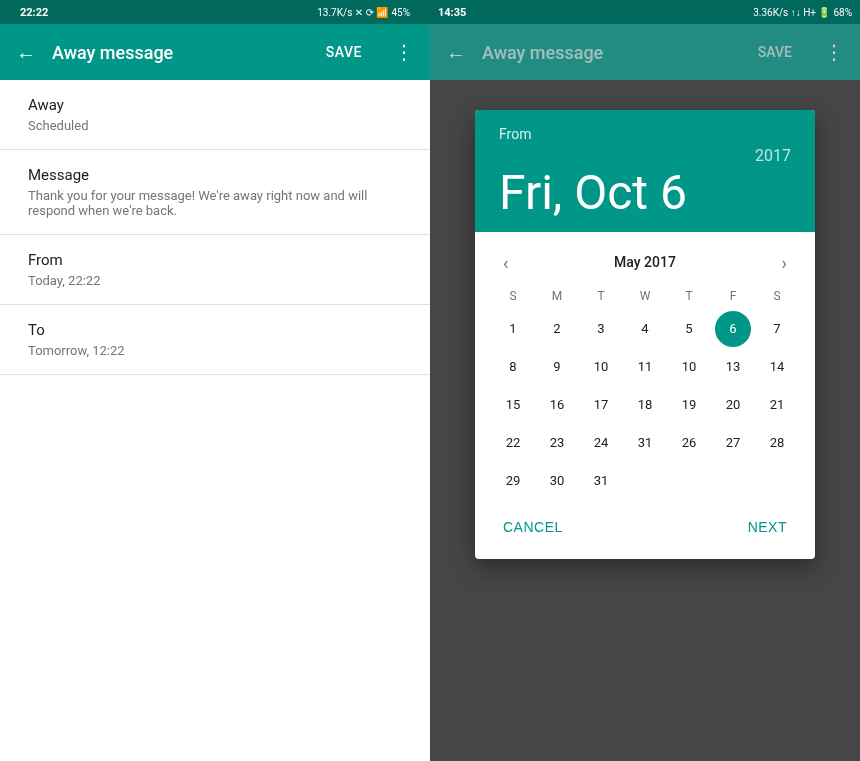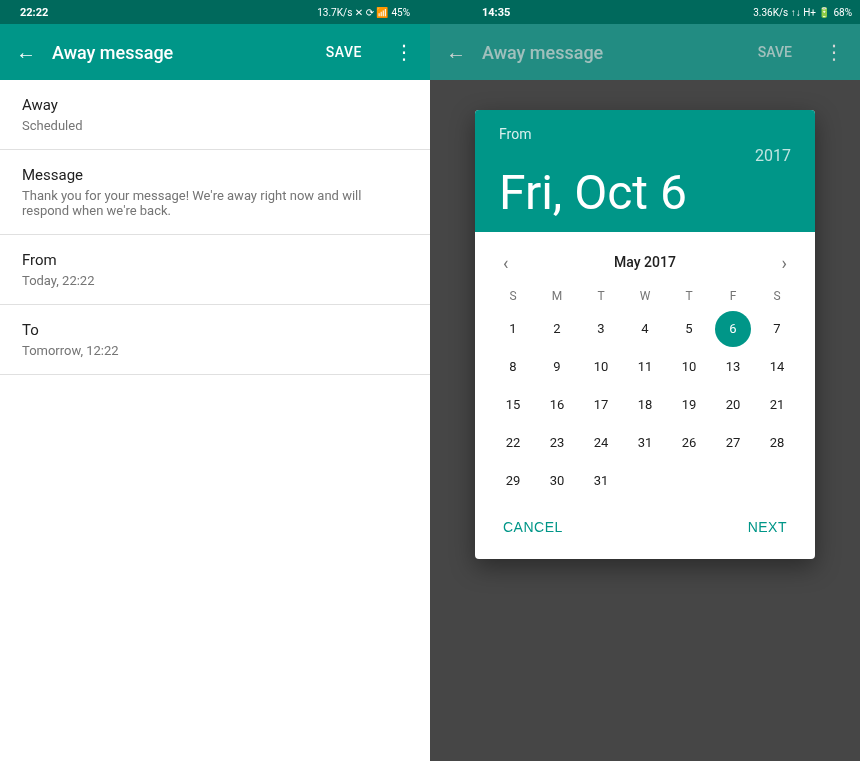--- a/index.html
+++ b/index.html
@@ -35,21 +35,21 @@
       padding: 0 16px;
       gap: 16px;
     }
     .toolbar-left .back-arrow { font-size: 20px; cursor: pointer; }
     .toolbar-left .title { flex: 1; font-size: 18px; font-weight: 500; }
     .toolbar-left .save-btn { font-size: 14px; font-weight: 500; letter-spacing: 0.5px; cursor: pointer; }
     .toolbar-left .more-icon { font-size: 20px; cursor: pointer; margin-left: 16px; }
 
     .settings-list { flex: 1; overflow-y: auto; }
     .setting-item {
-      padding: 16px 22px;
+      padding: 16px 28px;
       border-bottom: 1px solid #e0e0e0;
       cursor: pointer;
     }
     .setting-item .setting-label {
       font-size: 15px;
       color: #212121;
       font-weight: 400;
       margin-bottom: 4px;
     }
     .setting-item .setting-value {
@@ -70,21 +70,21 @@
     .status-bar-right {
       background: #00695c;
       color: #fff;
       font-size: 11px;
       padding: 4px 8px;
       display: flex;
       justify-content: space-between;
       align-items: center;
       height: 24px;
     }
-    .status-bar-right .time { font-weight: bold; margin-left: 44px; }
+    .status-bar-right .time { font-weight: bold; }
     .status-bar-right .icons { display: flex; gap: 4px; align-items: center; font-size: 10px; }
     .toolbar-right {
       background: #009688;
       color: #fff;
       height: 56px;
       display: flex;
       align-items: center;
       padding: 0 16px;
       gap: 16px;
       opacity: 0.7;

